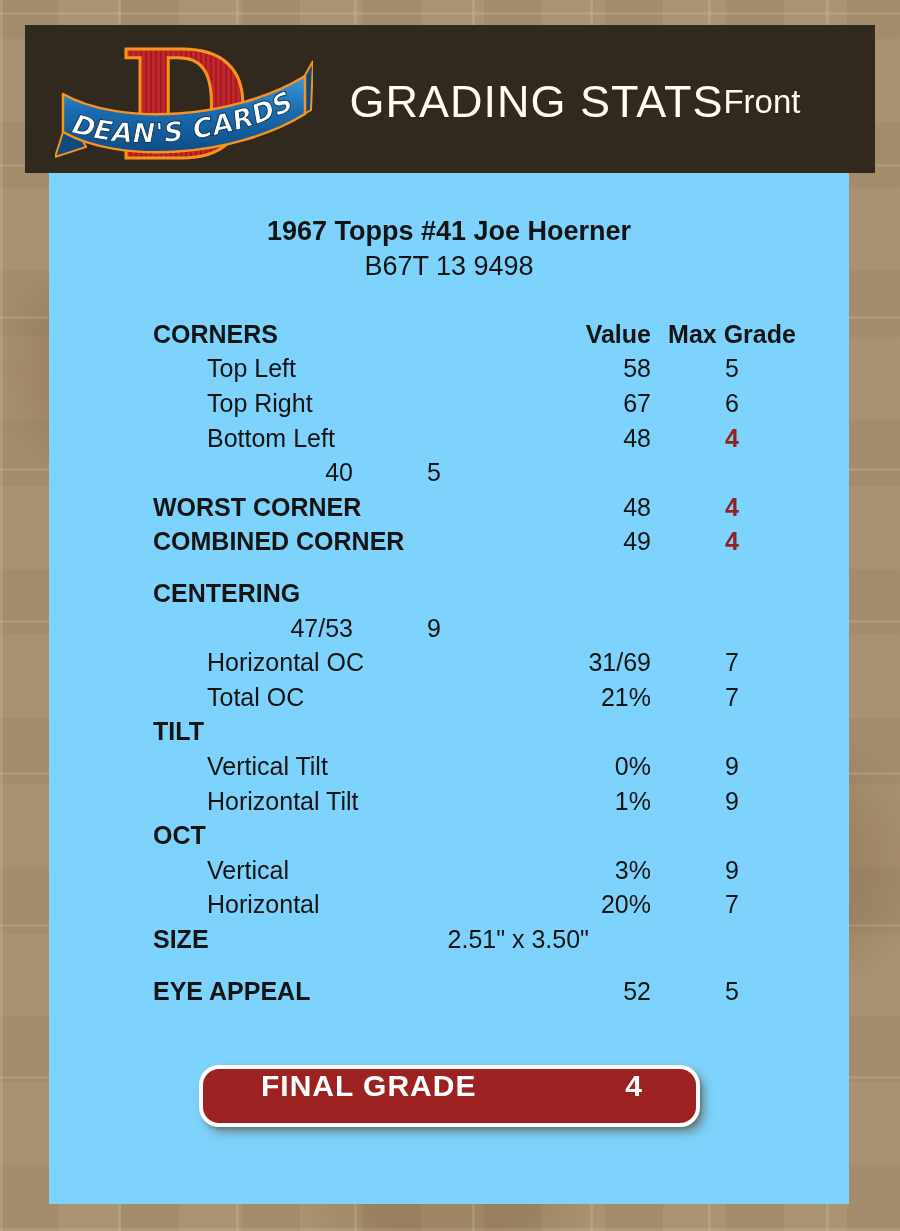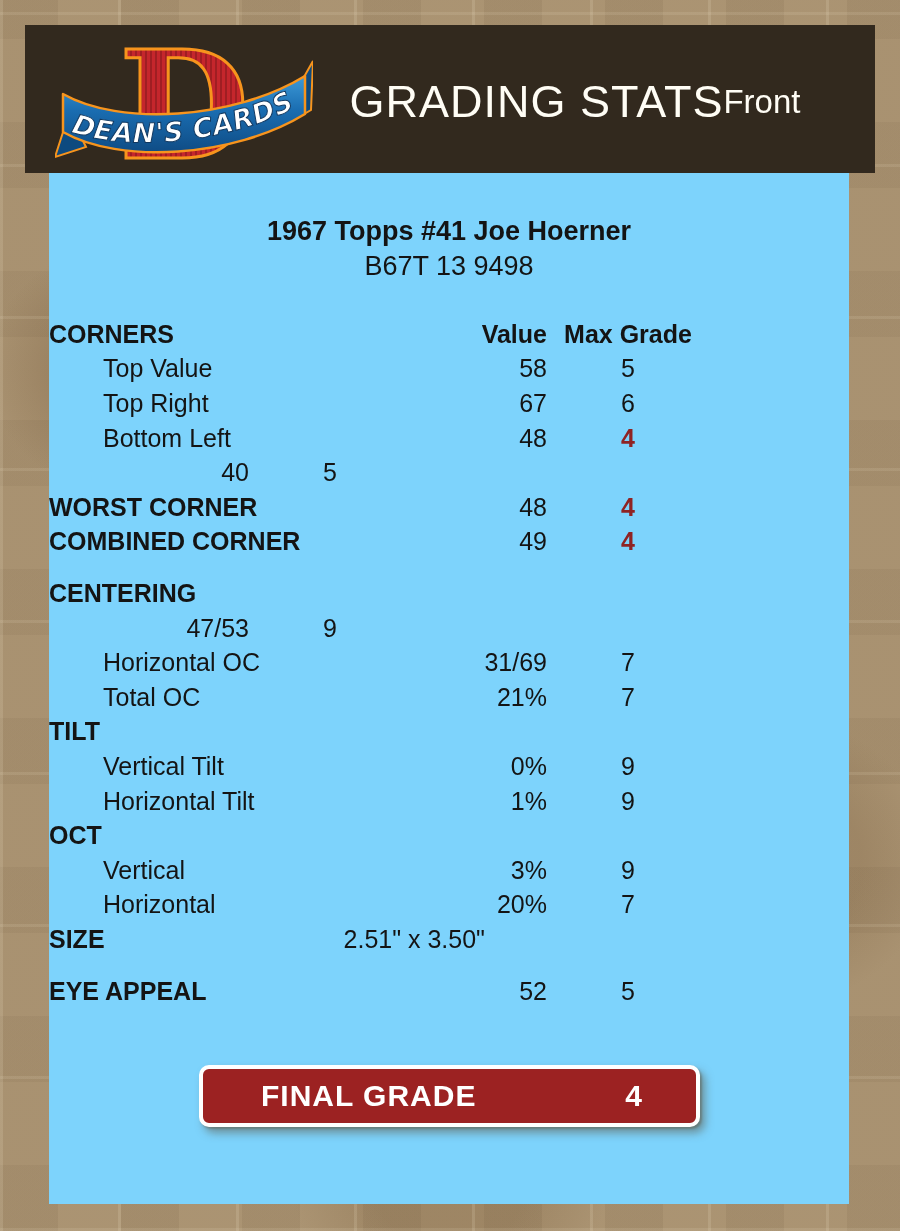--- a/index.html
+++ b/index.html
@@ -32,35 +32,35 @@
   }
   .header-title{font-size:45px;letter-spacing:1px;line-height:56px;}
   .header-subtitle{font-size:33px;line-height:46px;}
   .panel{
     position:absolute;left:49px;top:173px;width:800px;height:1031px;
     background:#7dd3fc;color:#141414;
   }
   .card-title{margin-top:41px;text-align:center;font-size:27px;font-weight:bold;line-height:35px;}
   .card-id{text-align:center;font-size:27px;line-height:35px;}
   .stats-table{margin-top:33px;}
-  .row{display:flex;align-items:center;height:34.6px;font-size:25px;}
+  .row{display:flex;align-items:center;height:34.6px;font-size:25px;padding-left:104px;}
   .row .label{width:298px;box-sizing:border-box;}
   .row .value{width:200px;text-align:right;}
   .row .max{width:162px;text-align:center;}
   .row.item .label{padding-left:54px;}
   .row.header .label,.row.header .value,.row.header .max{font-weight:bold;}
   .row.section .label{font-weight:bold;}
   .max.red{color:#8f2323;font-weight:bold;}
   .value.shift{transform:translateX(-62px);}
   .spacer{height:17px;}
   .final-grade-btn{
     margin:56px 0 0 150px;width:501px;height:62px;box-sizing:border-box;
-    background:#9c2222;border:4px solid #ffffff;border-radius:10px;
+    background:#9c2222;border:4px solid #ffffff;border-radius:20px;
     box-shadow:5px 6px 8px rgba(92,80,58,.5), 2px 2px 2px rgba(92,80,58,.35);
-    display:flex;align-items:center;color:#ffffff;cursor:pointer;
+    display:flex;color:#ffffff;cursor:pointer;
   }
   .final-grade-btn .fg-label{padding-left:58px;font-size:30px;font-weight:bold;letter-spacing:1px;}
   .final-grade-btn .fg-value{margin-left:auto;padding-right:54px;font-size:30px;font-weight:bold;}
 </style>
 </head>
 <body>
 
 <div class="bg-collage"></div>
 
 <div class="header-bar">
@@ -95,21 +95,21 @@
   <div class="card-title">1967 Topps #41 Joe Hoerner</div>
   <div class="card-id">B67T 13 9498</div>
 
   <div class="stats-table">
       <div class="row header">
     <span class="label">CORNERS</span>
     <span class="value">Value</span>
     <span class="max">Max Grade</span>
   </div>
       <div class="row item">
-    <span class="label">Top Value</span>
+    <span class="label">Top Left</span>
     <span class="value">58</span>
     <span class="max">5</span>
   </div>
       <div class="row item">
     <span class="label">Top Right</span>
     <span class="value">67</span>
     <span class="max">6</span>
   </div>
       <div class="row item">
     <span class="label">Bottom Left</span>

